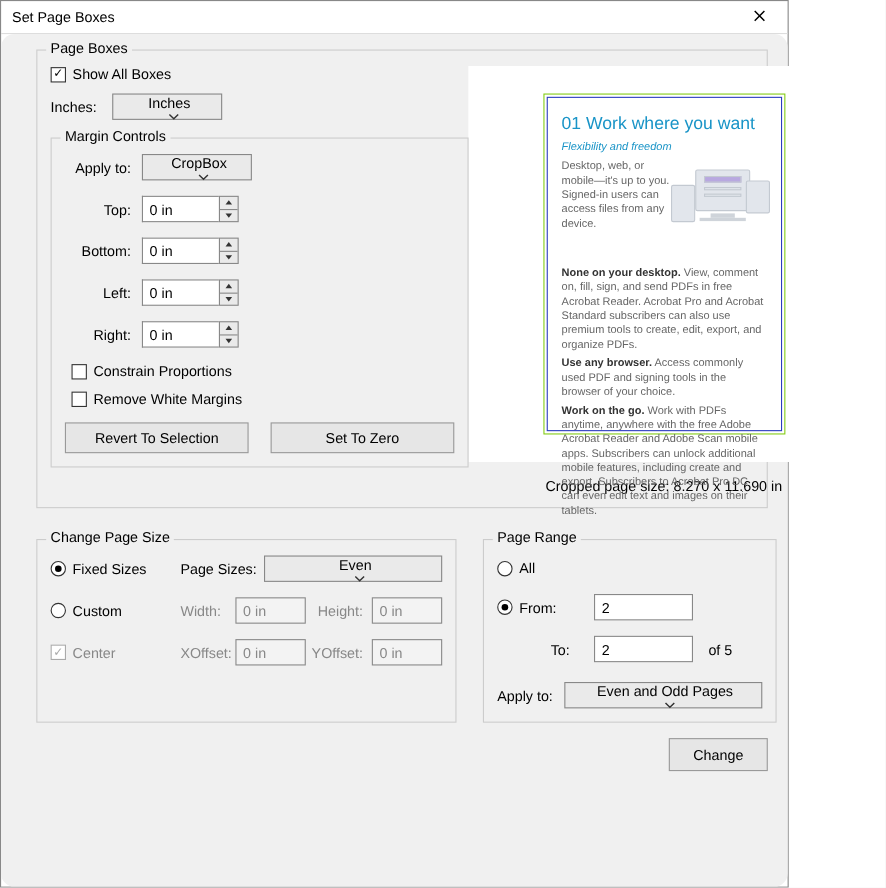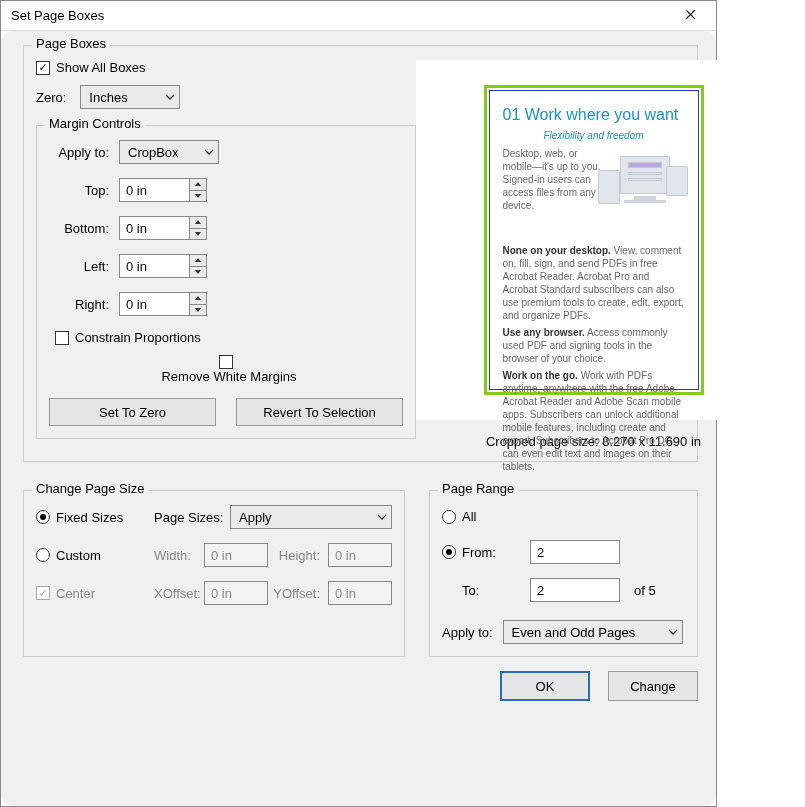--- a/index.html
+++ b/index.html
@@ -36,21 +36,21 @@
     display: flex;
     align-items: center;
     justify-content: center;
     cursor: pointer;
   }
   .titlebar .close svg { width: 11px; height: 11px; }
 
   .client {
     flex: 1;
     background: #f0f0f0;
-    padding: 14px 18px 10px 22px;
+    padding: 14px 18px 10px 32px;
     display: flex;
     flex-direction: column;
     border-radius: 12px;
   }
 
   
   .group {
     border: 1px solid #ccc;
     position: relative;
     padding: 14px 12px 12px 12px;
@@ -82,21 +82,21 @@
   .radio {
     width:14px; height:14px; border:1px solid #333; border-radius:50%;
     background:#fff; display:inline-flex; align-items:center; justify-content:center;
     margin-right:6px; cursor:pointer;
   }
   .radio .dot { width:6px; height:6px; border-radius:50%; background:#000; }
 
   .select {
     display:inline-flex; align-items:center; justify-content:space-between;
     border:1px solid #888; background:#eaeaea; height:24px; padding:0 4px 0 8px;
-    cursor:pointer; min-width:90px;
+    cursor:pointer; min-width:90px;flex-direction:column;
   }
   .select .chev { margin-left:8px; }
   .select .chev svg { width:10px; height:10px; display:block; }
 
   .textin {
     border:1px solid #888; background:#fff; height:24px; padding:0 6px;
     display:inline-flex; align-items:center; min-width:60px;
   }
   .textin.disabled { background:#f3f3f3; color:#888; }
 
@@ -129,29 +129,29 @@
   .margin-btns { display:flex; gap:20px; margin-top:6px; }
   .margin-btns .btn { flex:1; }
 
   
   .preview-panel {
     background:#fff; border:1px solid #fff; width:355px; height:360px;
     display:flex; align-items:center; justify-content:center;
     margin-top:0;
   }
   .preview-page {
-    width:220px; height:310px; border:3px solid #84cc16; background:#fff;
+    width:220px; height:310px; border:1px solid #84cc16; background:#fff;
     position:relative; padding:18px 16px; font-size:9px; color:#555;
   }
   .preview-page::after{
     content:""; position:absolute; inset:2px; border:1px solid #2b3bbf; pointer-events:none;
   }
   .preview-title { font-size:16px; color:#1994c7; font-weight:300; margin-bottom:6px; }
   .preview-title .num { color:#1994c7; font-weight:400; }
-  .preview-sub { color:#1994c7; font-style:italic; font-size:10px; margin-bottom:6px;text-align:center; }
+  .preview-sub { color:#1994c7; font-style:italic; font-size:10px; margin-bottom:6px; }
   .preview-body { font-size:10px; line-height:1.3; color:#666; }
   .preview-body .col { width:105px; }
   .preview-body b { color:#333; }
   .preview-illus {
     position:absolute; right:12px; top:64px; width:95px; height:62px;
   }
   .preview-illus .device { position:absolute; background:#e2e6ec; border:1px solid #c3c9d1; }
   .crop-caption { margin-top:14px; font-size:13px; }
 
   
@@ -194,21 +194,21 @@
         <div class="top-left">
 
           <div class="row">
             <span class="checkbox">
               <span class="tick">✓</span>
             </span>
             <span class="lbl">Show All Boxes</span>
           </div>
 
           <div class="row" style="margin-bottom:16px;">
-            <span class="lbl" style="margin-right:14px;">Zero:</span>
+            <span class="lbl" style="margin-right:14px;">Inches:</span>
             <span class="select" style="min-width:100px;">
               <span>Inches</span>
               <span class="chev">
                 <svg viewBox="0 0 10 10">
                     <path d="M1 3 L5 7 L9 3" stroke="#333" stroke-width="1.3" fill="none"></path>
                   </svg>
               </span>
             </span>
           </div>
 
@@ -300,28 +300,28 @@
                       </svg>
                     </div>
                 </span>
               </span>
             </div>
 
             <div class="row" style="margin-left:6px;">
               <span class="checkbox"></span>
               <span class="lbl">Constrain Proportions</span>
             </div>
-            <div class="row" style="margin-left:6px; margin-bottom:14px;flex-direction:column;">
+            <div class="row" style="margin-left:6px; margin-bottom:14px;">
               <span class="checkbox"></span>
               <span class="lbl">Remove White Margins</span>
             </div>
 
             <div class="margin-btns">
+              <span class="btn">Revert To Selection</span>
               <span class="btn">Set To Zero</span>
-              <span class="btn">Revert To Selection</span>
             </div>
           </div>
         </div>
 
         <div class="top-right">
           <div class="preview-panel">
             <div class="preview-page">
               <div class="preview-title">
                 <span class="num">01</span>
                 <span>Work where you want</span>
@@ -362,21 +362,21 @@
 
         <div class="size-row">
           <span class="rcell">
             <span class="radio">
                 <span class="dot"></span>
               </span>
             <span class="lbl">Fixed Sizes</span>
           </span>
           <span class="flabel">Page Sizes:</span>
           <span class="select" style="flex:1;">
-            <span>Apply</span>
+            <span>Even</span>
             <span class="chev">
               <svg viewBox="0 0 10 10">
                   <path d="M1 3 L5 7 L9 3" stroke="#333" stroke-width="1.3" fill="none"></path>
                 </svg>
             </span>
           </span>
         </div>
 
         <div class="size-row">
           <span class="rcell">
@@ -413,38 +413,37 @@
 
         <div class="row" style="margin-bottom:14px;">
           <span class="radio">
               <span class="dot"></span>
             </span>
           <span class="lbl" style="width:50px;">From:</span>
           <span class="textin" style="width:90px; margin-left:18px;">2</span>
         </div>
 
         <div class="row" style="margin-bottom:18px; padding-left:20px;">
-          <span class="lbl" style="width:50px; padding-right:4px;">To:</span>
+          <span class="lbl" style="width:50px; text-align:right; padding-right:4px;">To:</span>
           <span class="textin" style="width:90px; margin-left:18px;">2</span>
           <span class="lbl" style="margin-left:14px;">of 5</span>
         </div>
 
         <div class="row" style="margin-bottom:0;">
           <span class="lbl" style="margin-right:10px;">Apply to:</span>
           <span class="select" style="min-width:180px;">
             <span>Even and Odd Pages</span>
             <span class="chev">
               <svg viewBox="0 0 10 10">
                   <path d="M1 3 L5 7 L9 3" stroke="#333" stroke-width="1.3" fill="none"></path>
                 </svg>
             </span>
           </span>
         </div>
       </div>
     </div>
 
     <div class="footer">
-      <span class="btn primary">OK</span>
       <span class="btn">Change</span>
     </div>
 
   </div>
 </div>
 
 </body></html>

